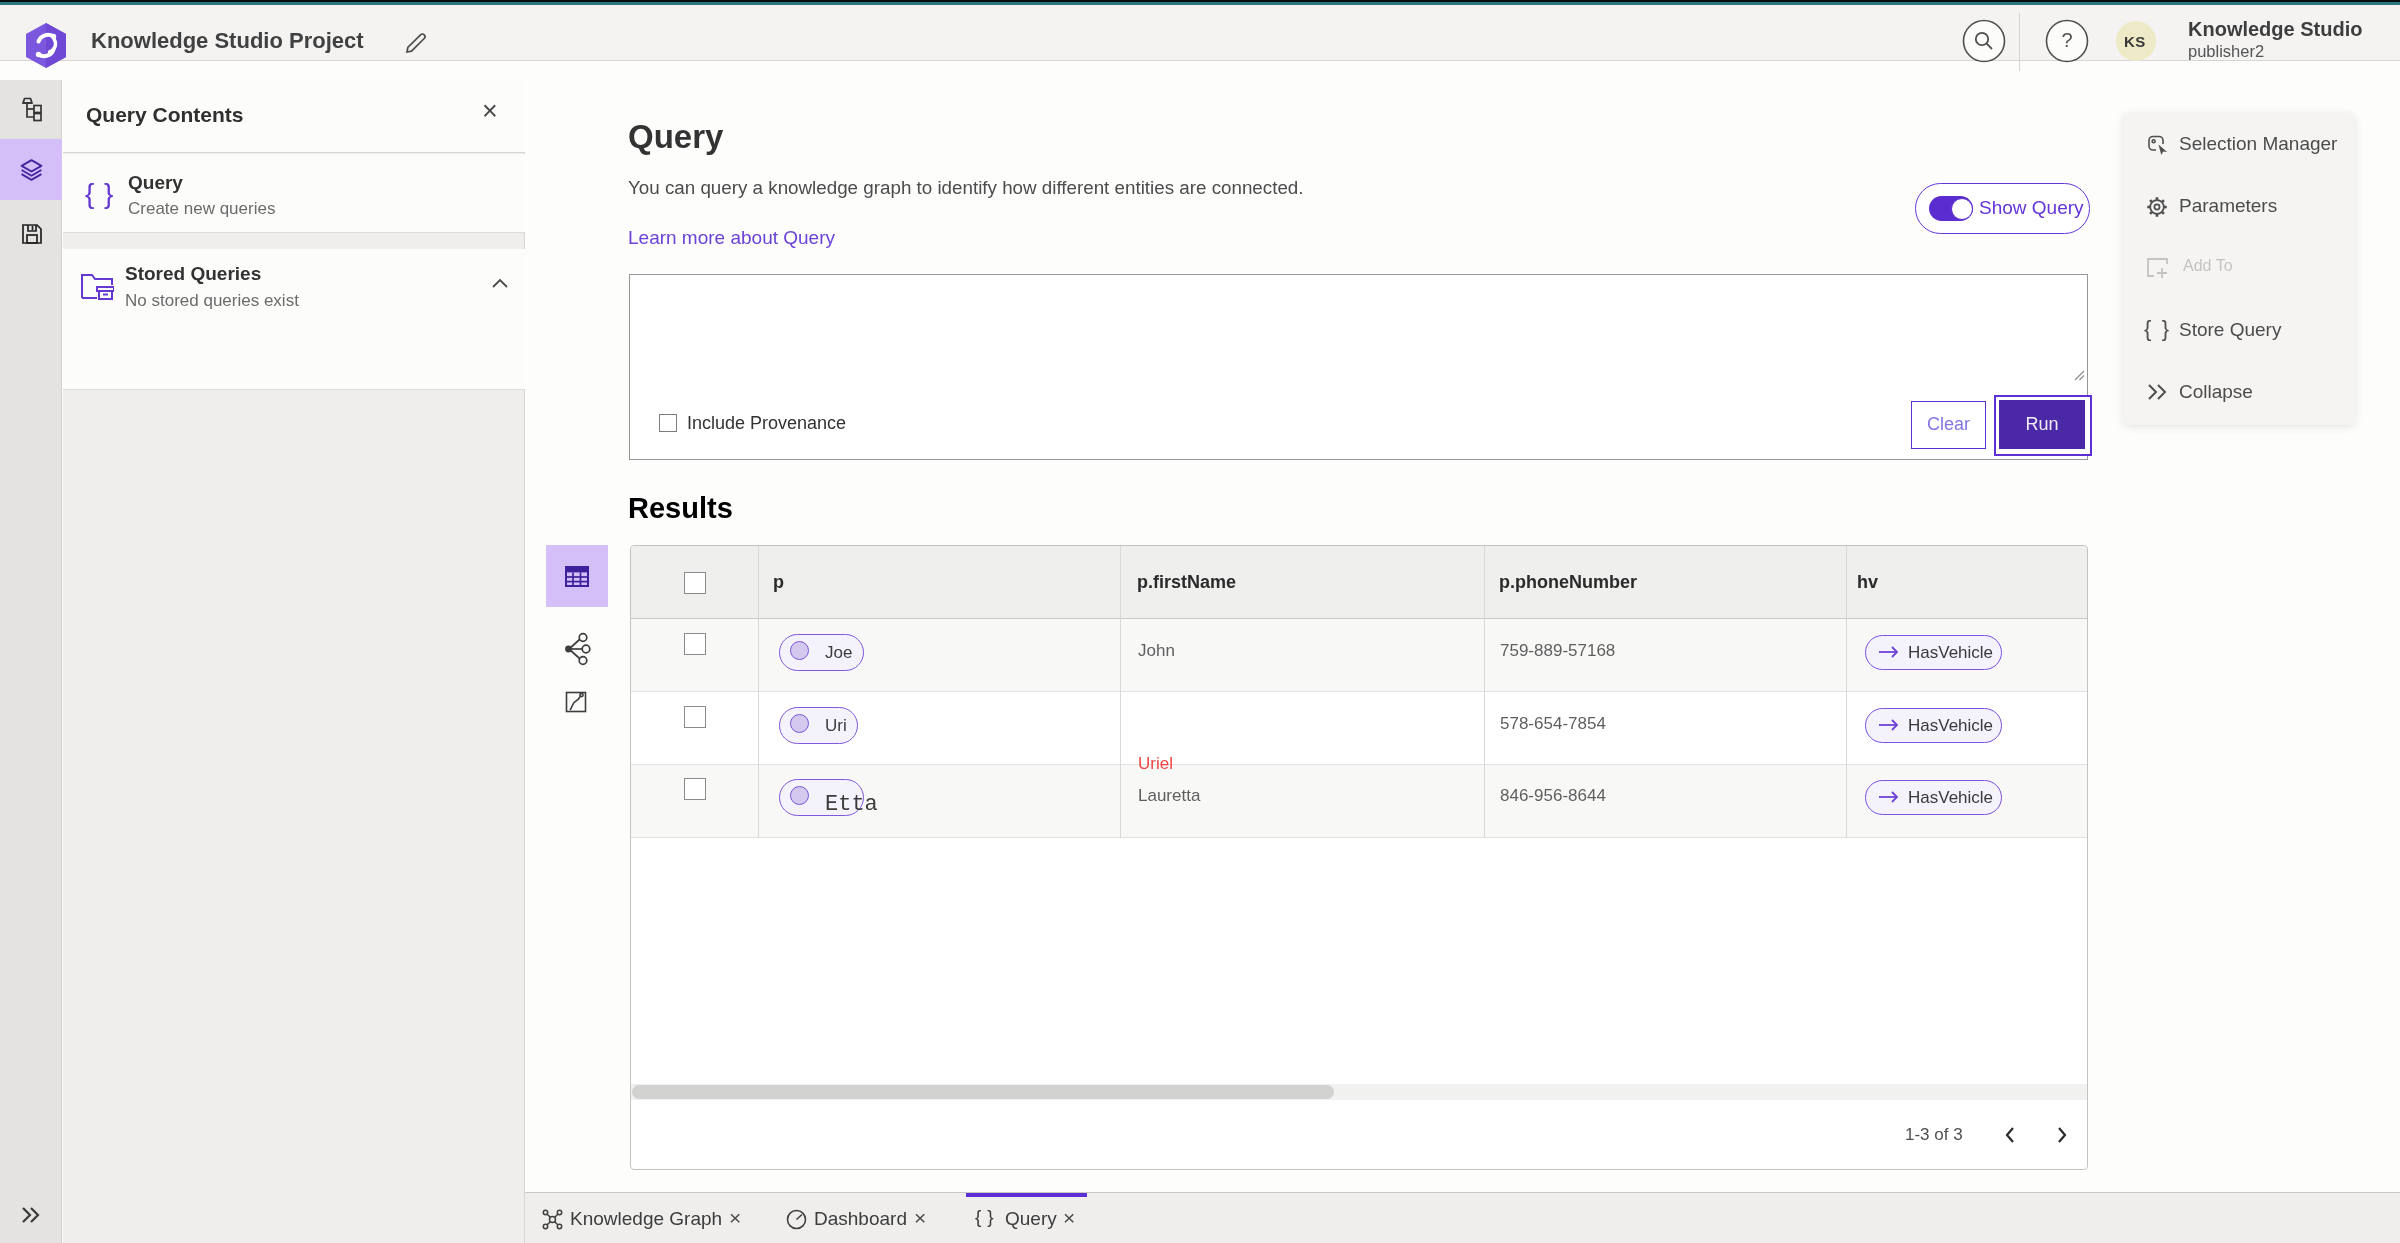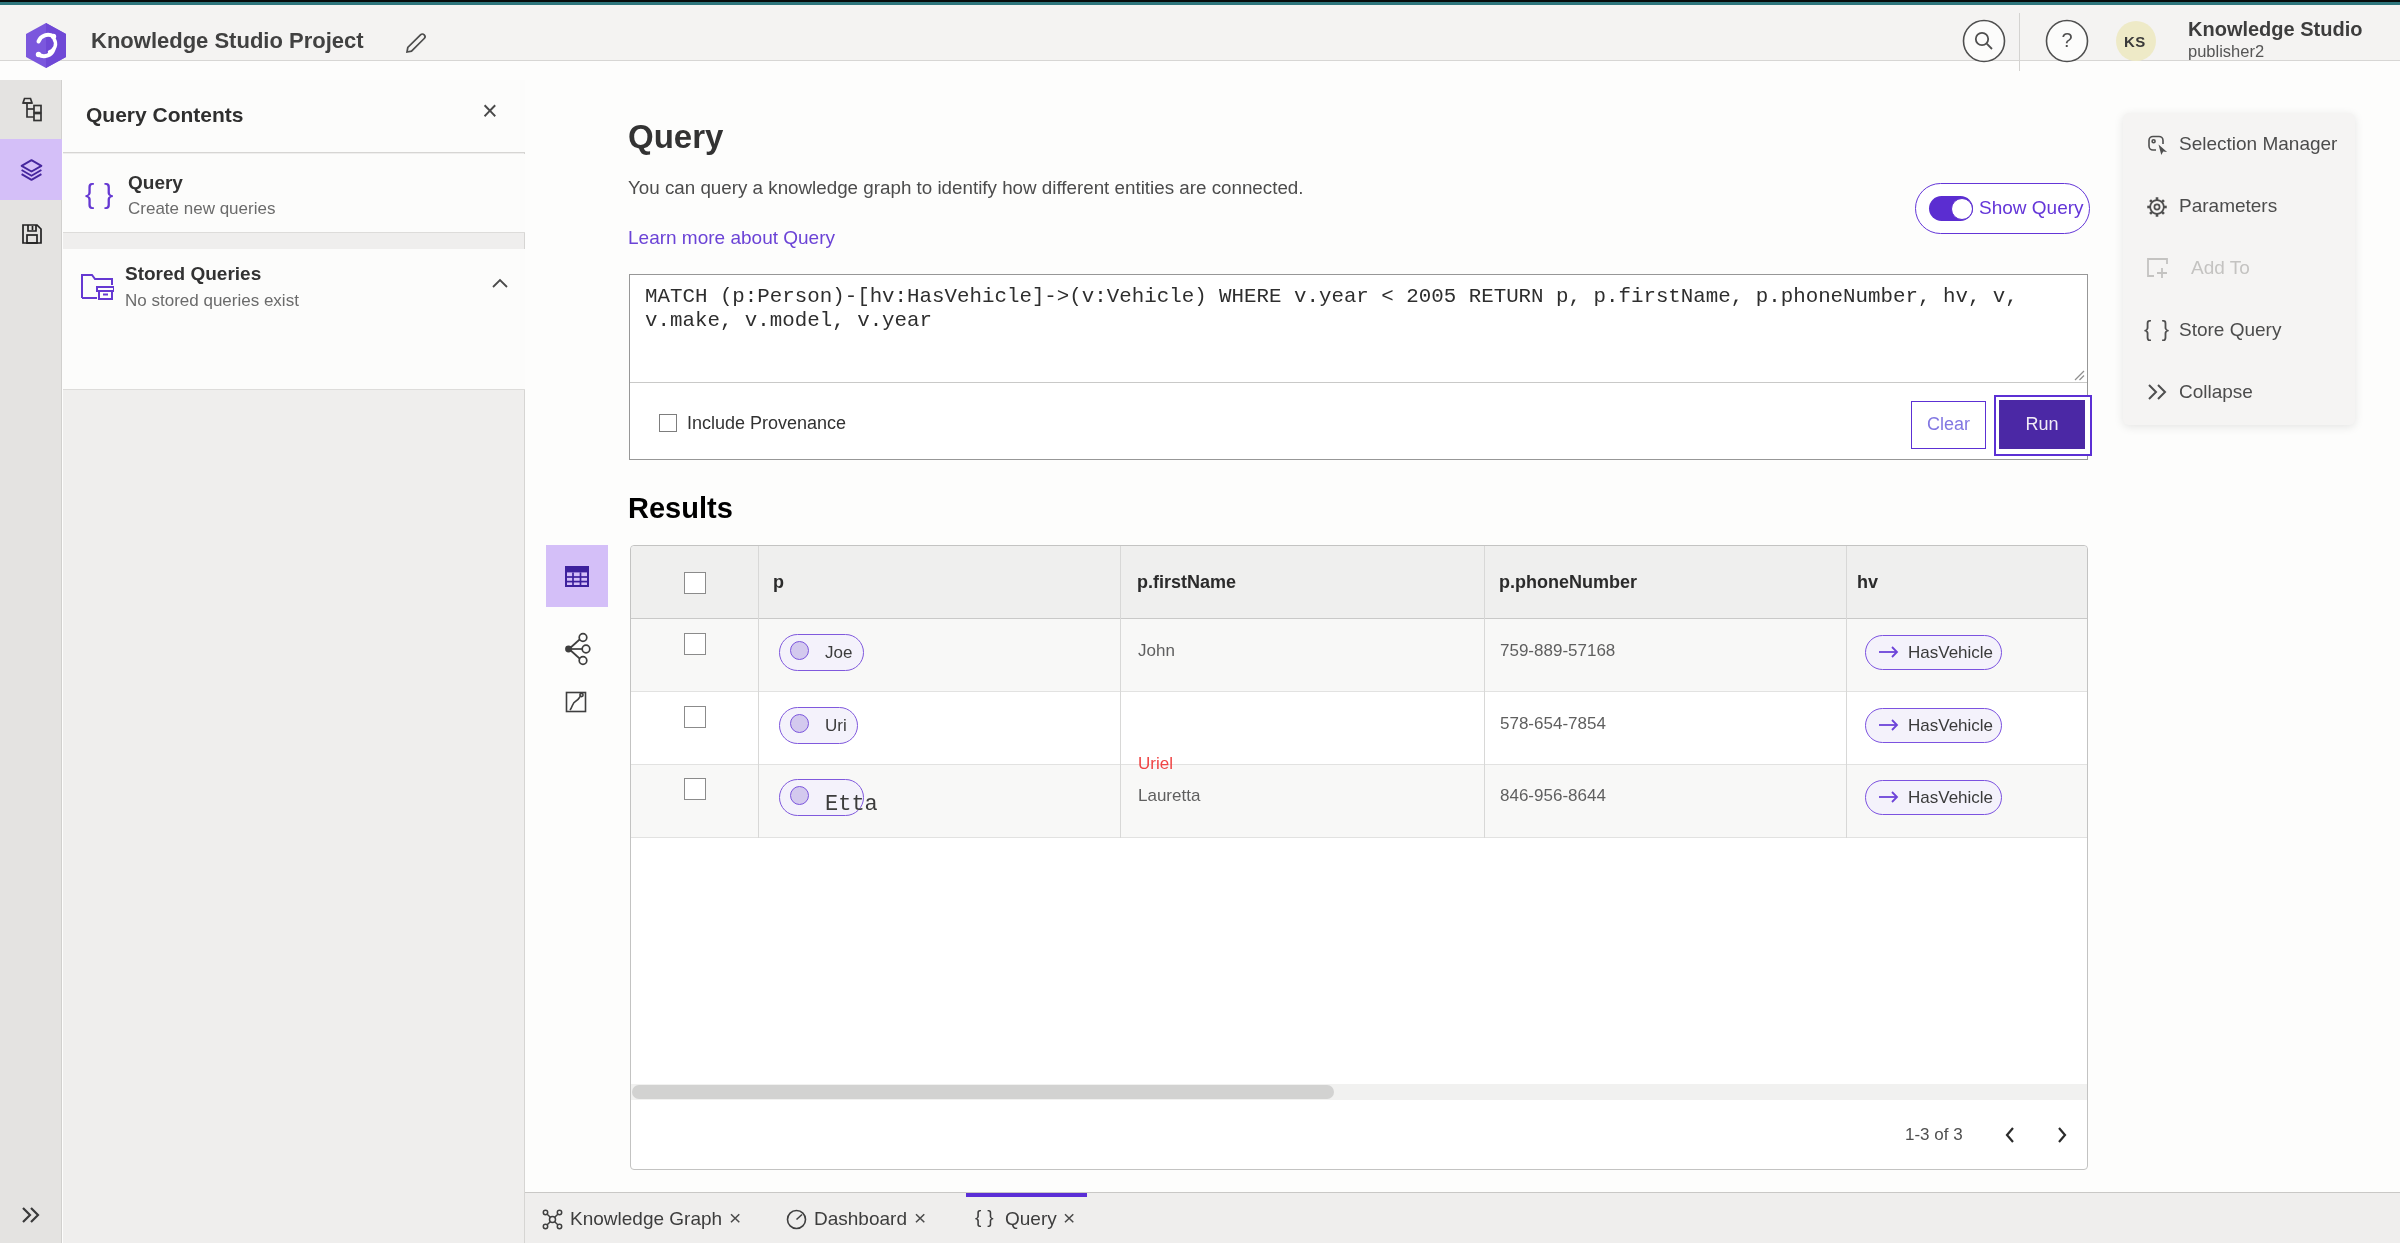--- a/index.html
+++ b/index.html
@@ -124,21 +124,20 @@
 <div class="abs" style="left:628px;top:177px;font-size:18.8px;color:#4c4c4c;">You can query a knowledge graph to identify how different entities are connected.</div>
 <div class="abs" style="left:628px;top:227px;font-size:19px;color:#6b43d6;text-align:right;">Learn more about Query</div>
 
 <div class="abs" style="left:1915px;top:183px;width:175px;height:51px;border:1.5px solid #6436d8;border-radius:26px;background:#fff;">
   <div class="abs" style="left:13px;top:12px;width:44px;height:25px;border-radius:13px;background:#5b2dd1;"></div>
   <div class="abs" style="left:35px;top:13.5px;width:22px;height:22px;border-radius:50%;background:#fff;border:1.5px solid #5b2dd1;"></div>
   <div class="abs" style="left:63px;top:13px;font-size:19px;color:#6436d8;">Show Query</div>
 </div>
 
 <div class="abs" style="left:629px;top:274px;width:1459px;height:186px;background:#fff;border:1px solid #979797;">
-  <div class="abs" style="left:0;top:0;width:1457px;height:108px;border-bottom:1px solid #c9c9c8;font-family:'Liberation Mono',monospace;font-size:20.8px;color:#2e2e2e;line-height:24px;padding:10px 0 0 15px;">MATCH (p:Person)-[hv:HasVehicle]-&gt;(v:Vehicle) WHERE v.year &lt; 2005 RETURN p, p.firstName, p.phoneNumber, hv, v,<br>v.make, v.model, v.year</div>
   <svg class="abs" style="left:1444px;top:95px;" width="11" height="11" viewBox="0 0 11 11">
     <g stroke="#8f8f8f" stroke-width="1.2">
       <line x1="1" y1="10" x2="10" y2="1"></line>
       <line x1="5.5" y1="10" x2="10" y2="5.5"></line>
     </g>
   </svg>
 
   <div class="abs" style="left:29px;top:139px;width:18px;height:18px;border:1.5px solid #7d7d7d;background:#fff;"></div>
   <div class="abs" style="left:57px;top:138px;font-size:18px;color:#323232;">Include Provenance</div>
   <div class="abs" style="left:1281px;top:126px;width:75px;height:48px;border:1.5px solid #5c30d4;background:#fff;font-size:18px;color:#8277e2;text-align:center;line-height:45px;">Clear</div>
@@ -293,21 +292,21 @@
     </g>
   </svg>
   <div class="abs" style="left:56px;top:82px;font-size:19px;color:#4c4c4c;">Parameters</div>
 
   <svg class="abs" style="left:22px;top:143px;" width="26" height="26" viewBox="0 0 26 26">
     <g fill="none" stroke="#c4c3c1" stroke-width="1.8">
       <path d="M22 8 L22 3 L3 3 L3 20 L9 20"></path>
       <path d="M17 12 L17 22 M12 17 L22 17"></path>
     </g>
   </svg>
-  <div class="abs" style="left:68px;top:144px;font-size:19px;color:#c4c3c1;text-align:right;">Add To</div>
+  <div class="abs" style="left:60px;top:144px;font-size:16px;color:#c4c3c1;text-align:right;">Add To</div>
 
   <div class="abs" style="left:21px;top:203px;font-size:22px;color:#4f4f4f;letter-spacing:3px;">{ }</div>
   <div class="abs" style="left:56px;top:206px;font-size:19px;color:#4c4c4c;">Store Query</div>
 
   <svg class="abs" style="left:23px;top:270px;" width="24" height="18" viewBox="0 0 24 18">
     <g fill="none" stroke="#4f4f4f" stroke-width="2">
       <polyline points="3,2 10,9 3,16"></polyline>
       <polyline points="12,2 19,9 12,16"></polyline>
     </g>
   </svg>

